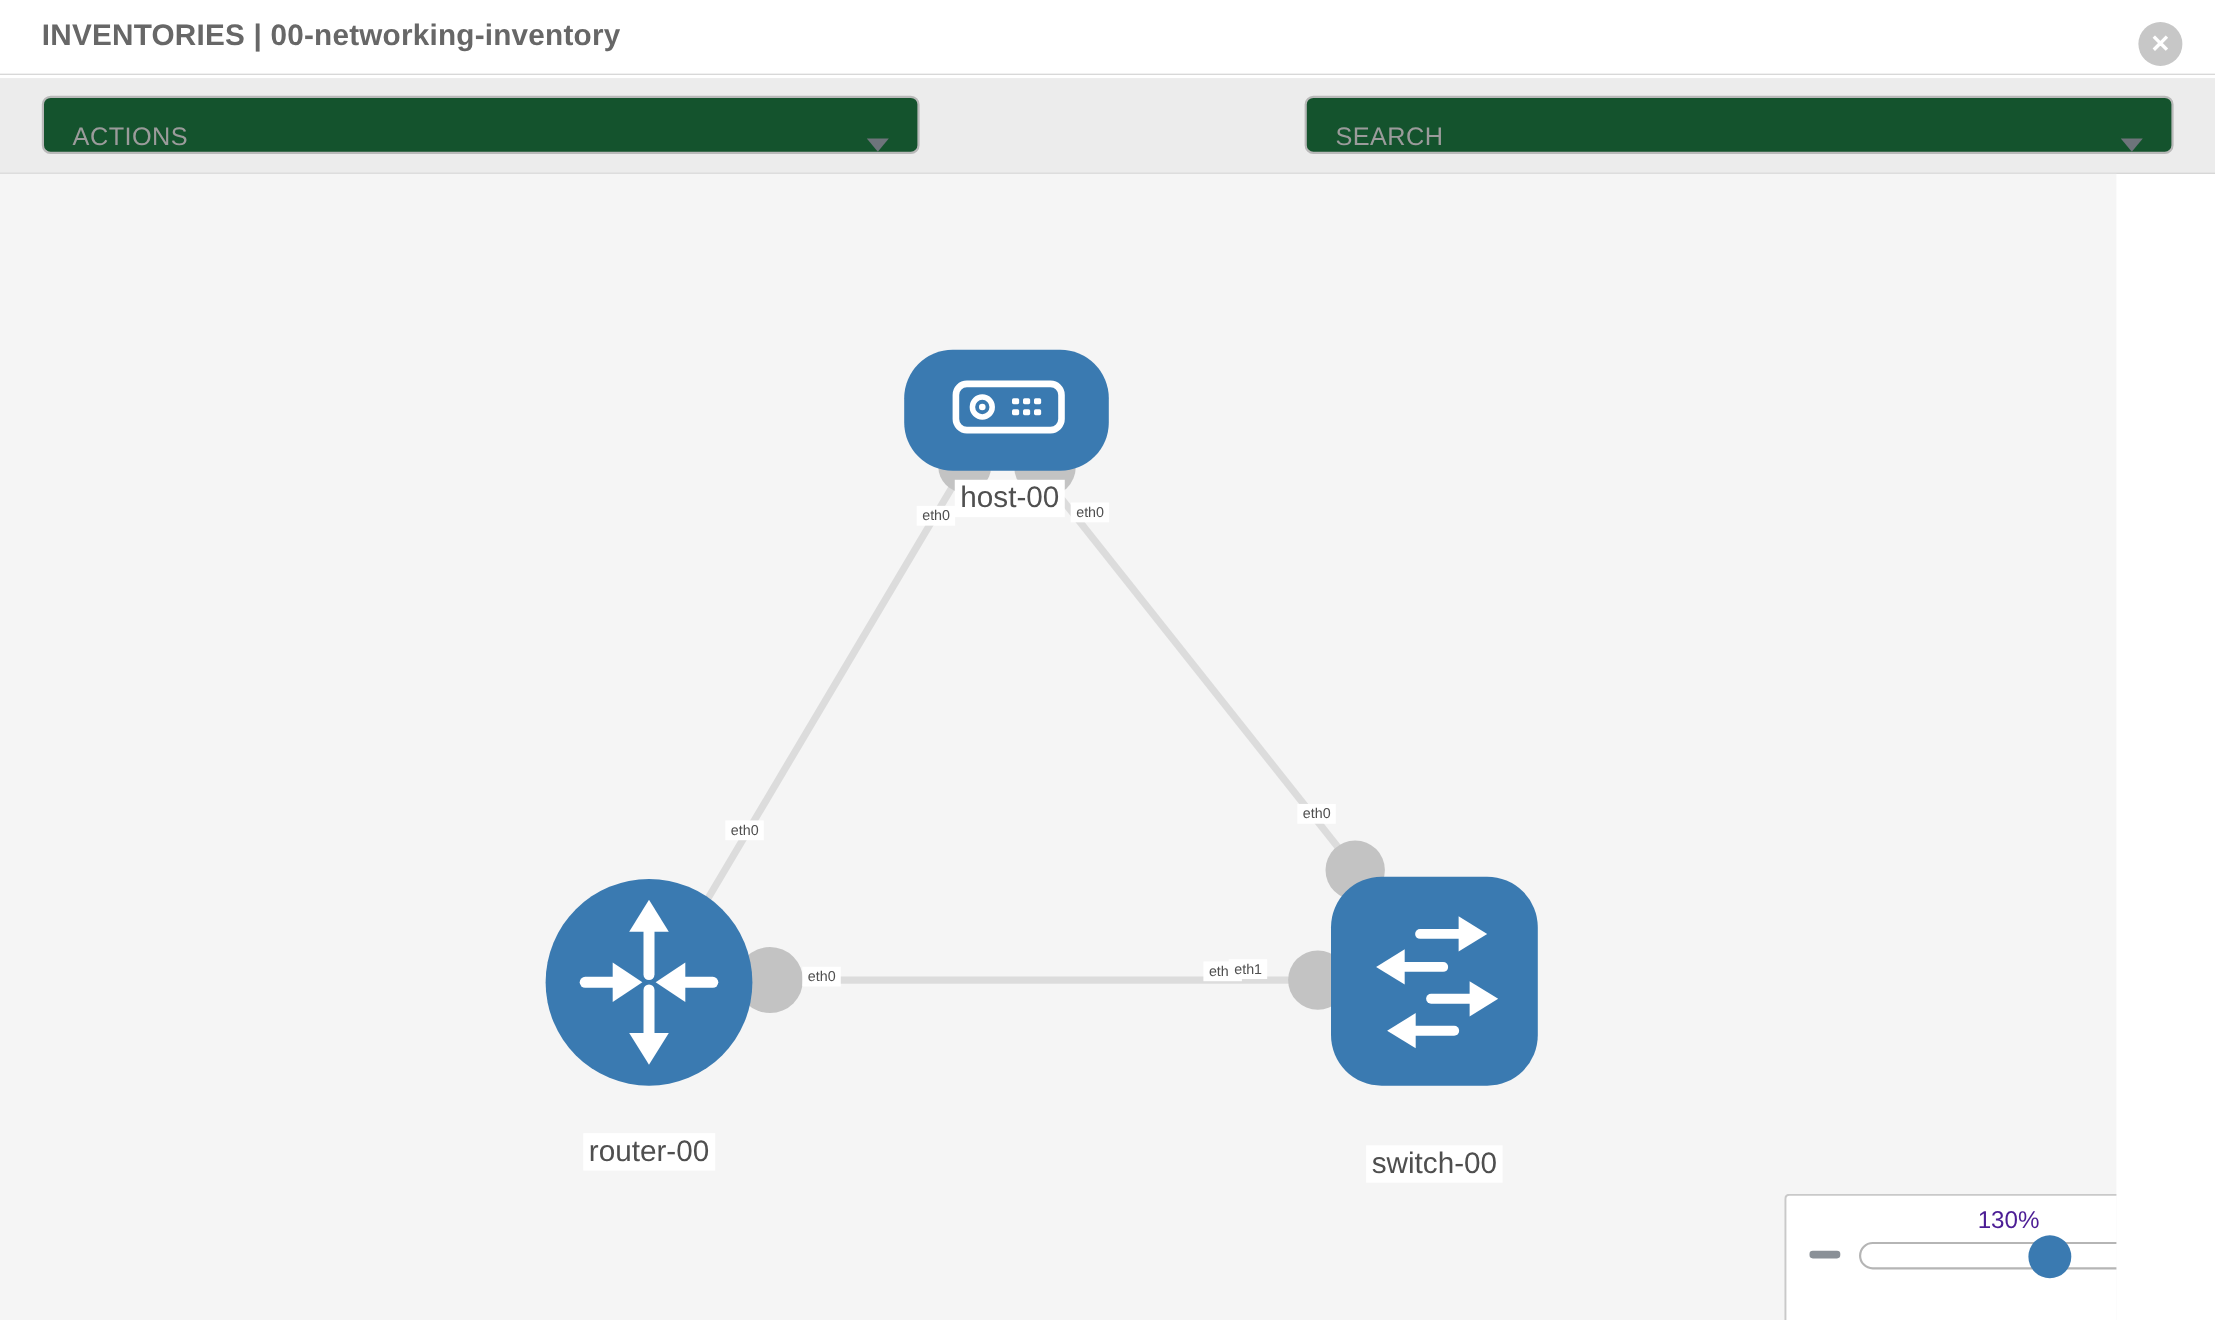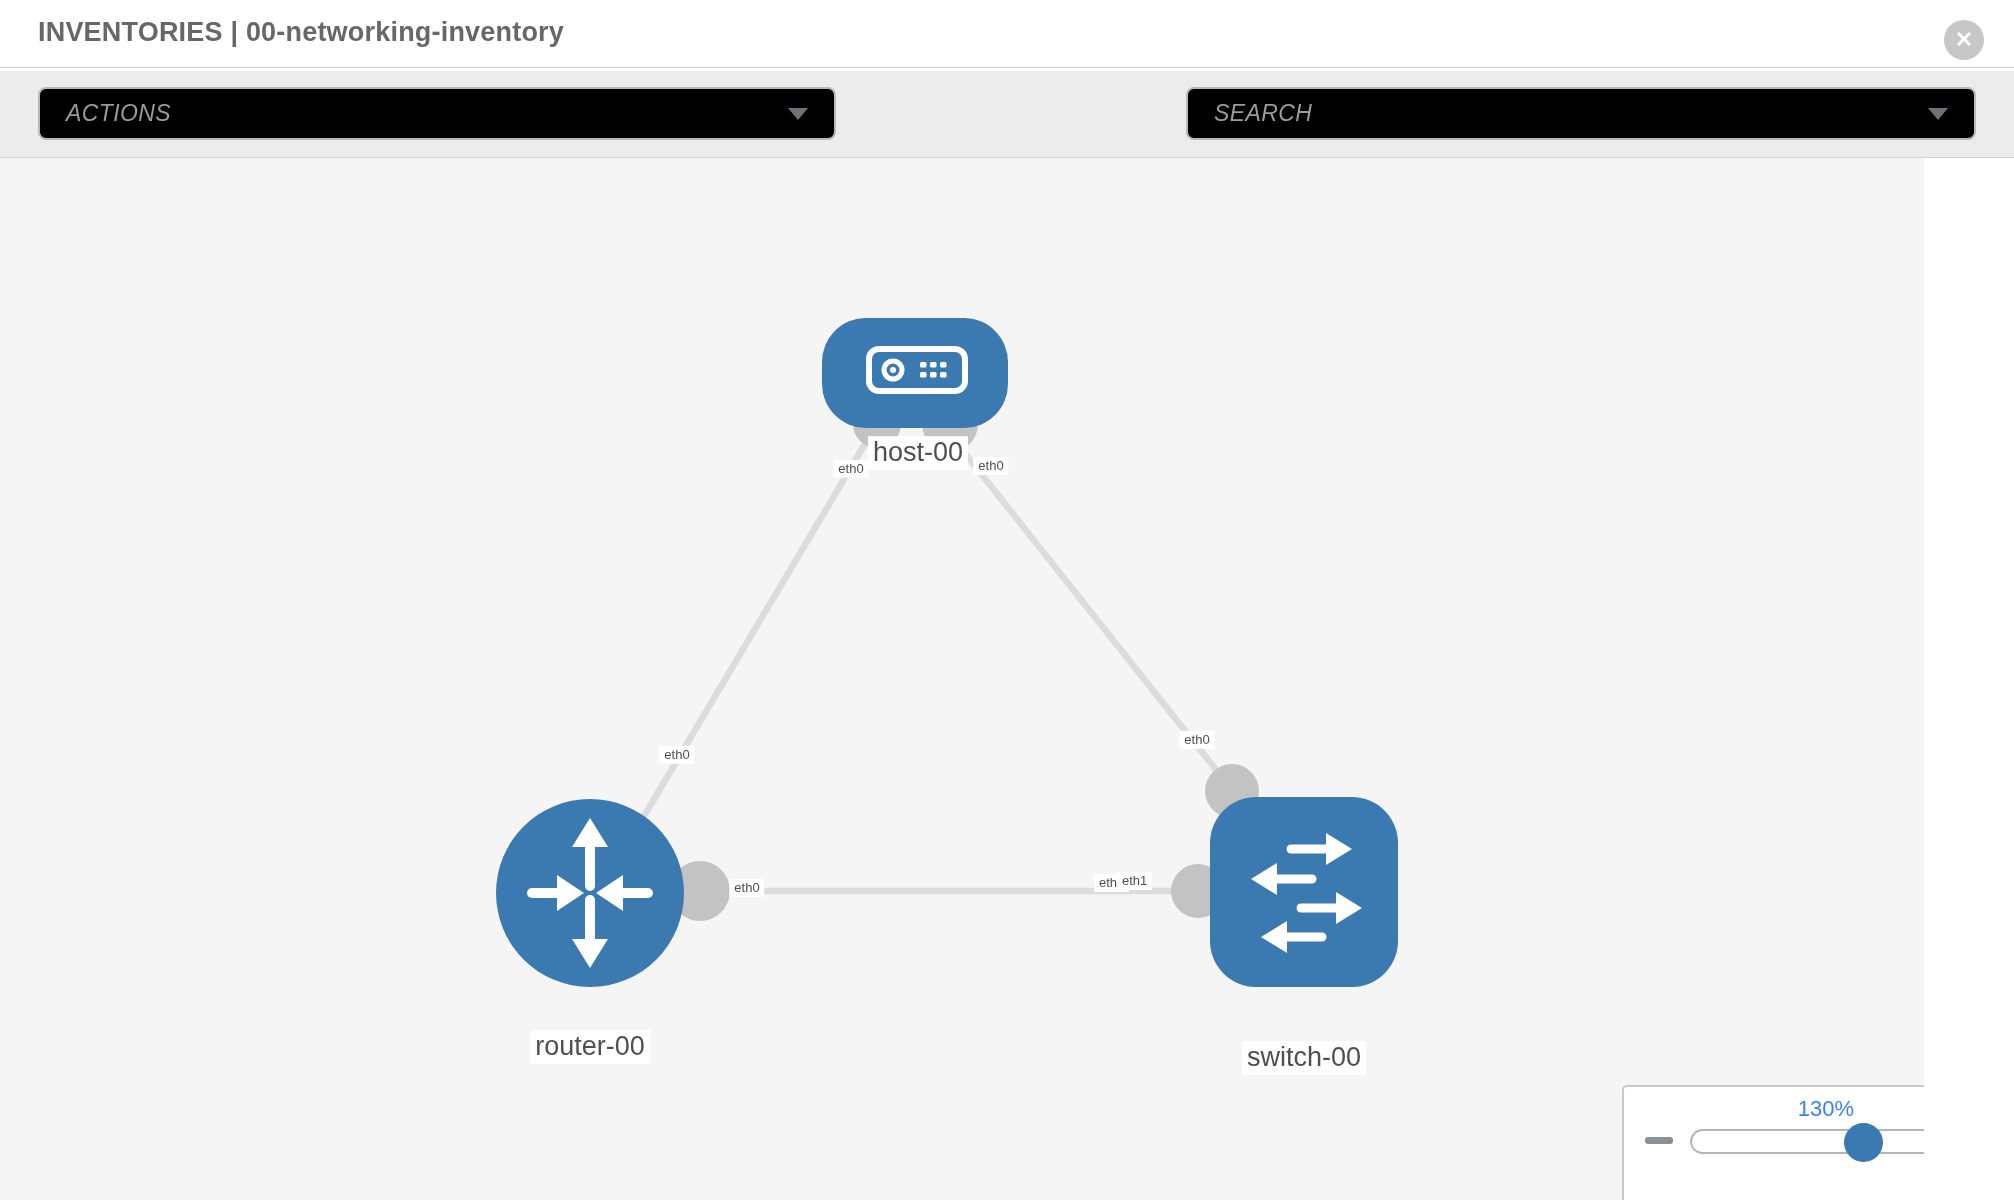--- a/index.html
+++ b/index.html
@@ -28,24 +28,24 @@
     color:#fff; font-size:22px; font-weight:bold; line-height:40px;
     text-align:center; display:block;
   }
 
   
   .toolbar {
     position:absolute; left:0; top:71px; width:2014px; height:87px;
     background:var(--toolbar-bg,#ececec); border-bottom:1px solid #d2d2d2;
   }
   .dropdown {
-    position:absolute; top:16px; height:53px; background:#000000;
+    position:absolute; top:16px; height:53px; background:#14532d;
     border:2px solid #b9b9b9; border-radius:8px;
-    display:flex; align-items:center; justify-content:space-between;
-    padding:0 26px; cursor:pointer;font-style:italic;
+    display:flex; align-items:flex-end; justify-content:space-between;
+    padding:0 26px; cursor:pointer;
   }
   .dropdown-label { font-size:23px; color:#9b9b9b; letter-spacing:.4px; }
   .caret {
     width:0; height:0; border-left:10px solid transparent;
     border-right:10px solid transparent; border-top:12px solid #6e747b;
   }
   .dd-actions { left:38px;  width:798px; }
   .dd-search  { left:1186px; width:790px; }
   .tool-btn {
     position:absolute; top:94px; width:46px; height:46px; border:none;
@@ -87,21 +87,21 @@
   .lbl-switch { left:1304px; top:855px;margin-top:45px; }
 
   
   .zoom-panel {
     position:absolute; left:1622px; top:1085px; width:392px; height:115px;
     background:#fff; border:2px solid #c9c9c9; border-right:none;
     border-bottom:none; border-radius:5px 0 0 0;
   }
   .zoom-level {
     position:absolute; left:66px; top:9px; width:272px; text-align:center;
-    font-size:22px; color:#3b82f6;
+    font-size:22px; color:#4c1d95;
   }
   .zoom-btn {
     position:absolute; width:34px; height:34px; border:none;
     background:transparent; cursor:pointer; padding:0;
   }
   .zoom-minus { left:18px; top:36px; }
   .zoom-plus  { left:347px; top:36px; }
   .bar-h {
     position:absolute; left:3px; top:14px; width:28px; height:7px;
     border-radius:3px; background:#8a9097;

